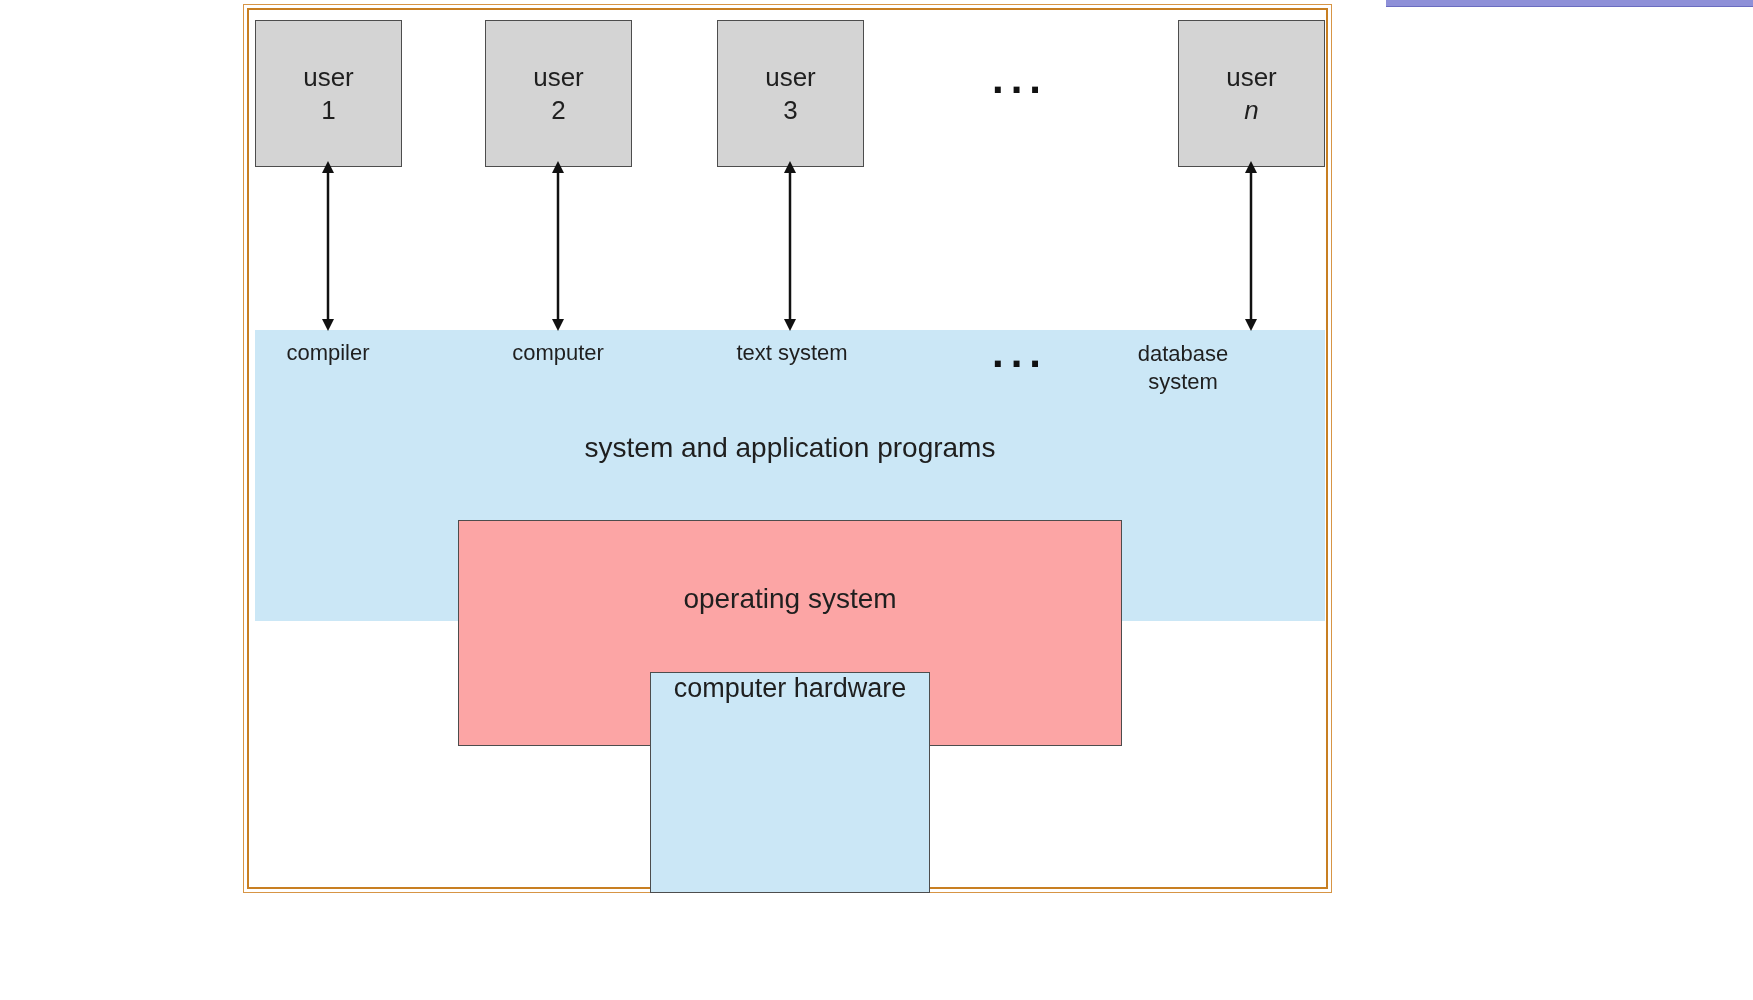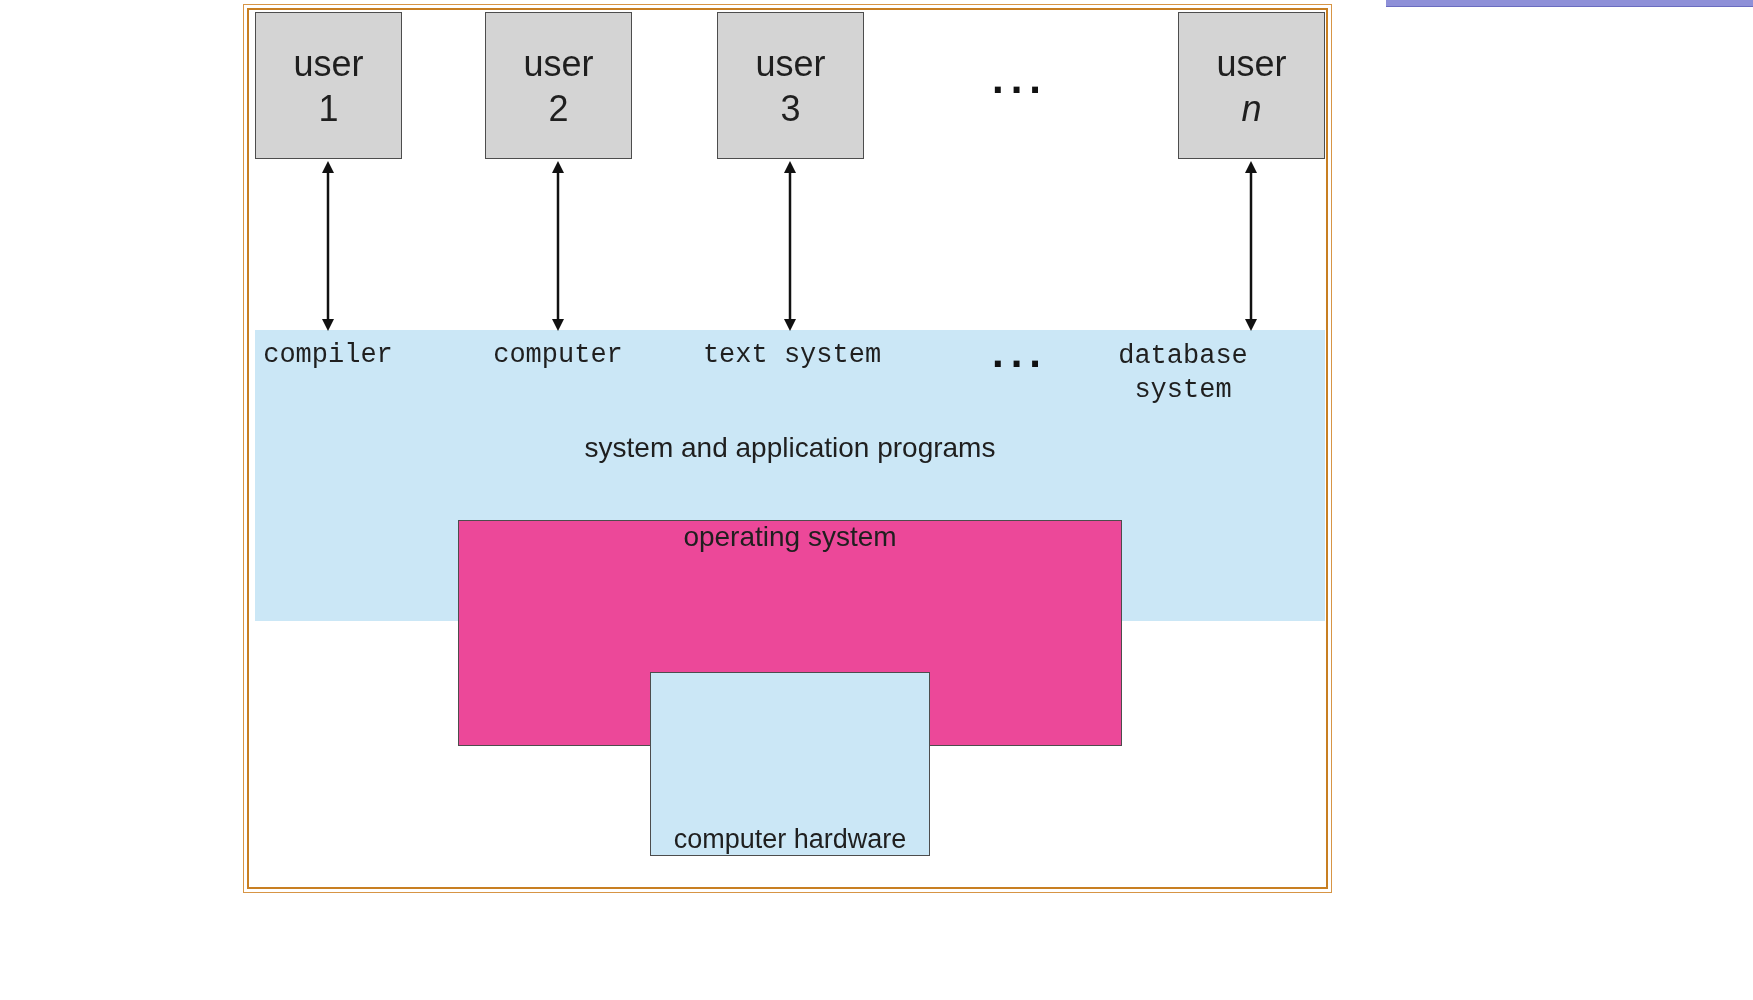--- a/index.html
+++ b/index.html
@@ -38,31 +38,31 @@
     position: absolute;
     left: 247px;
     top: 8px;
     width: 1081px;
     height: 881px;
     border: 2px solid #c87f22;
     box-sizing: border-box;
   }
   .user-box {
     position: absolute;
-    top: 12px;
+    top: 20px;
     width: 147px;
     height: 147px;
     background: #d4d4d4;
     border: 1px solid #4d4d4d;
     box-sizing: border-box;
     display: flex;
     flex-direction: column;
     align-items: center;
     justify-content: center;
-    font-size: 36px;
+    font-size: 26px;
     line-height: 1.25;
   }
   .user-1 { left: 255px; }
   .user-2 { left: 485px; }
   .user-3 { left: 717px; }
   .user-4 { left: 1178px; }
   .italic { font-style: italic; }
 
   .dots {
     position: absolute;
@@ -93,24 +93,23 @@
     left: 255px;
     top: 330px;
     width: 1070px;
     height: 291px;
     background: #cbe7f6;
   }
   .program-label {
     position: absolute;
     top: 340px;
     transform: translateX(-50%);
-    font-size: 27px;
+    font-size: 22px;
     white-space: nowrap;
     text-align: center;
-    font-family: Liberation Mono, monospace;
   }
   .pl-compiler  { left: 328px; }
   .pl-assembler { left: 558px; }
   .pl-texteditor{ left: 792px; }
   .pl-database  { left: 1183px; white-space: normal; width: 150px; line-height: 1.25; }
 
   .programs-caption {
     position: absolute;
     left: 790px;
     top: 432px;
@@ -119,40 +118,41 @@
     white-space: nowrap;
     text-align: right;
   }
 
   .os-box {
     position: absolute;
     left: 458px;
     top: 520px;
     width: 664px;
     height: 226px;
-    background: #ec4899;
+    background: #fca5a5;
     border: 1px solid #4d4d4d;
     box-sizing: border-box;
     display: flex;
     justify-content: center;
     align-items: flex-start;
+    padding-top: 62px;
     font-size: 28px;
   }
   .hardware-box {
     position: absolute;
     left: 650px;
     top: 672px;
     width: 280px;
-    height: 184px;
+    height: 221px;
     background: #cbe7f6;
     border: 1px solid #4d4d4d;
     box-sizing: border-box;
     display: flex;
     justify-content: center;
-    align-items: flex-end;
+    align-items: flex-start;
     font-size: 27px;
     text-align: center;
   }
 </style>
 </head>
 <body>
 
 <div class="canvas">
 
   <div class="top-accent"></div>

